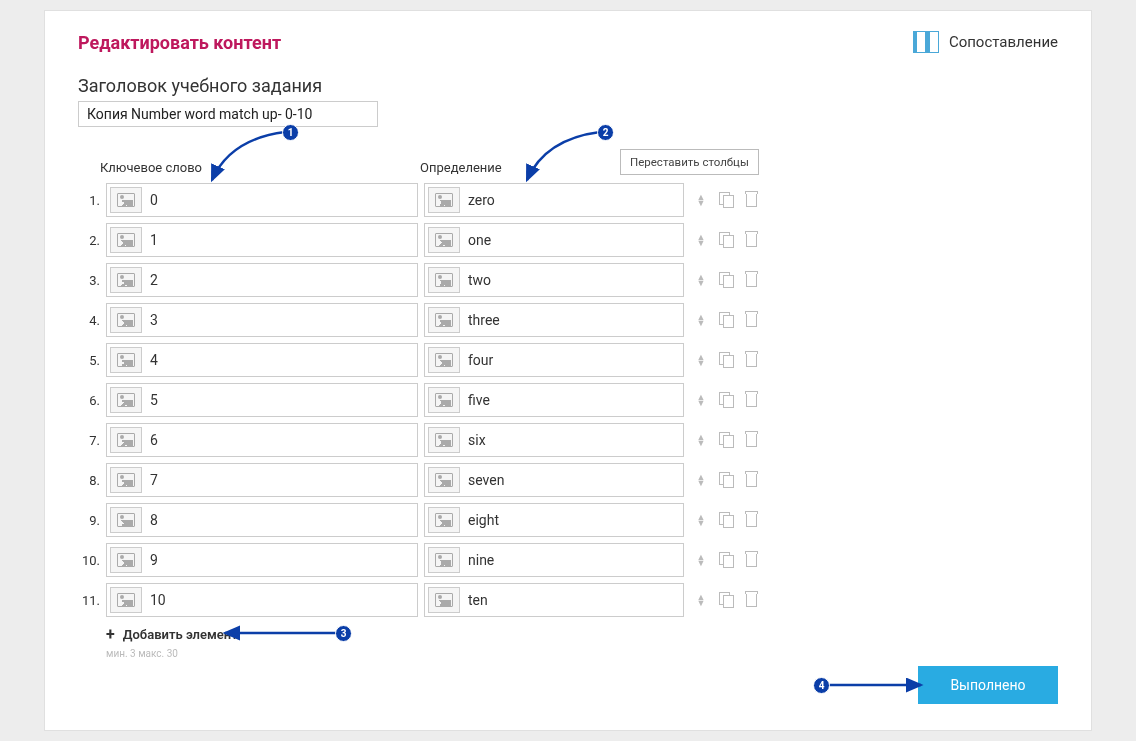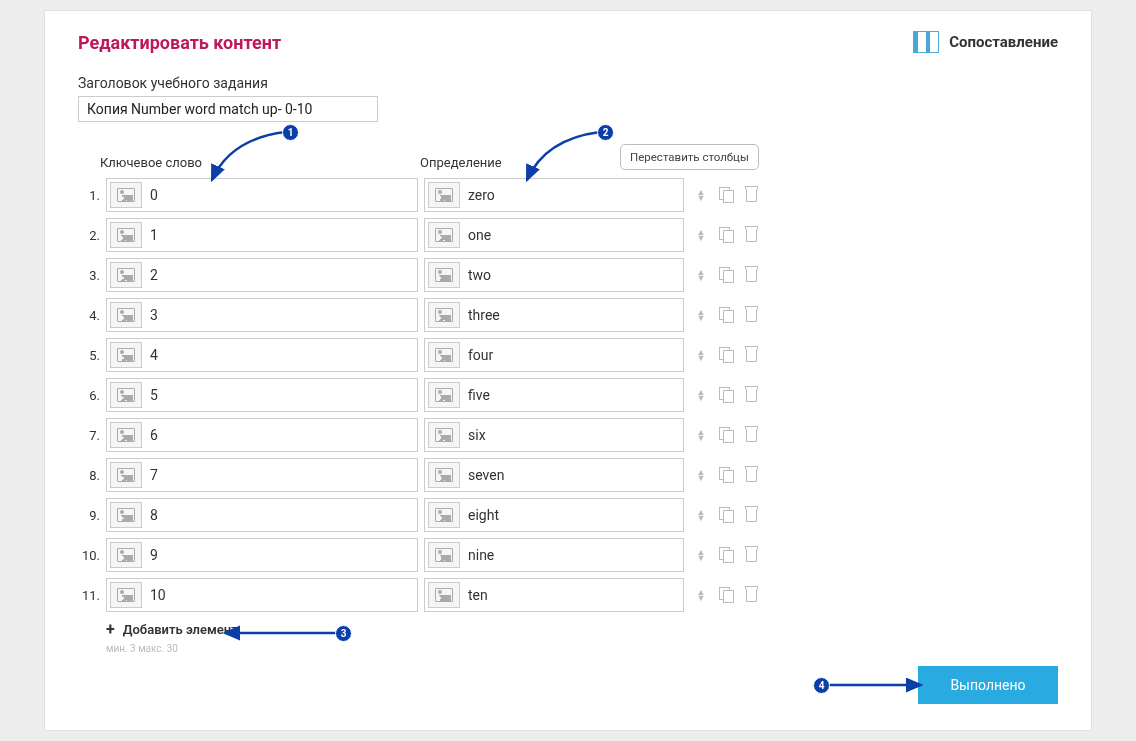--- a/index.html
+++ b/index.html
@@ -1,31 +1,31 @@
 <!DOCTYPE html>
 <html><head>
 <meta charset="utf-8">
 <style>
   *{box-sizing:border-box;margin:0;padding:0;font-family:-apple-system,BlinkMacSystemFont,"Segoe UI",Roboto,Arial,sans-serif}
   body{background:#ededed;padding:10px;width:1136px;height:741px;overflow:hidden}
   .panel{background:#fff;border:1px solid #e0e0e0;width:1048px;height:721px;margin:0 auto;padding:20px 33px;position:relative}
   .hdr{display:flex;justify-content:space-between;align-items:center;margin-bottom:22px}
   .hdr-title{font-size:18px;color:#be185d;font-weight:700}
-  .hdr-type{display:flex;align-items:center;gap:10px;font-size:15px;font-weight:700;color:#333}
+  .hdr-type{display:flex;align-items:center;gap:10px;font-size:15px;font-weight:400;color:#333}
   .type-ico{width:26px;height:22px;border:1px solid #4aa8d8;display:inline-flex}
   .type-ico span{flex:1;border-left:1px solid #4aa8d8}
   .type-ico span:first-child{border-left:none;background:linear-gradient(to right,#4aa8d8 30%,transparent 30%)}
   .type-ico span:nth-child(2){background:linear-gradient(to right,#4aa8d8 30%,transparent 30%)}
-  .lbl{font-size:14px;color:#333;margin-bottom:5px}
+  .lbl{font-size:18px;color:#333;margin-bottom:5px}
   .title-input{width:300px;height:26px;border:1px solid #ccc;padding:0 8px;font-size:14px;color:#222}
   .cols-hdr{display:flex;align-items:flex-end;margin-top:22px;margin-left:22px}
   .col-lbl{font-size:13px;color:#333}
   .col1{width:320px}
   .col2{width:200px}
-  .swap-btn{border:1px solid #bbb;background:#fff;font-size:11.5px;color:#444;padding:5px 9px;cursor:pointer;border-radius:5px}
+  .swap-btn{border:1px solid #bbb;background:#fff;font-size:11.5px;color:#444;padding:5px 9px;cursor:pointer;border-radius:0}
   .rows{margin-top:8px}
   .row{display:flex;align-items:center;margin-bottom:6px}
   .num{width:22px;text-align:right;font-size:13px;color:#333;margin-right:6px}
   .cell{display:flex;align-items:center;border:1px solid #ccc;height:34px;padding:3px;background:#fff}
   .cell.k{width:312px;margin-right:6px}
   .cell.d{width:260px}
   .img-btn{width:32px;height:26px;border:1px solid #ccc;background:#f5f5f5;display:flex;align-items:center;justify-content:center;margin-right:8px;cursor:pointer}
   .img-ico{width:18px;height:14px;border:1.5px solid #aaa;position:relative;border-radius:1px}
   .img-ico::before{content:"";position:absolute;width:4px;height:4px;border-radius:50%;background:#aaa;top:1px;left:2px}
   .img-ico::after{content:"";position:absolute;bottom:0;left:1px;right:1px;height:6px;background:linear-gradient(135deg,transparent 40%,#aaa 40%,#aaa 60%,transparent 60%),linear-gradient(45deg,transparent 40%,#aaa 40%)}

